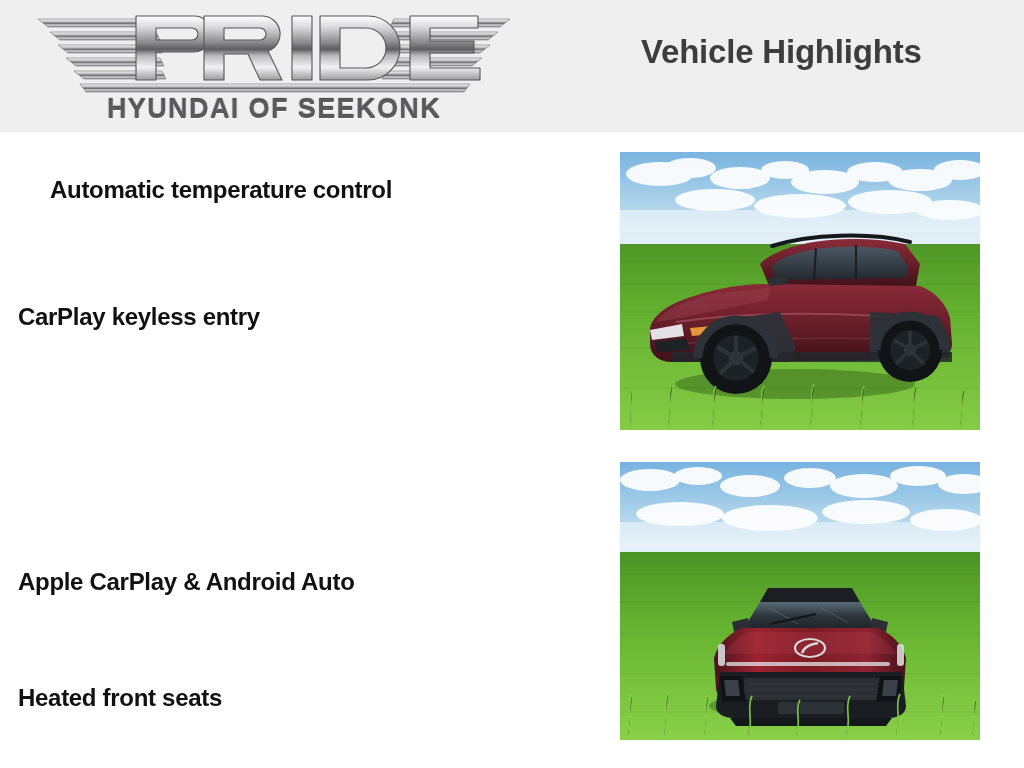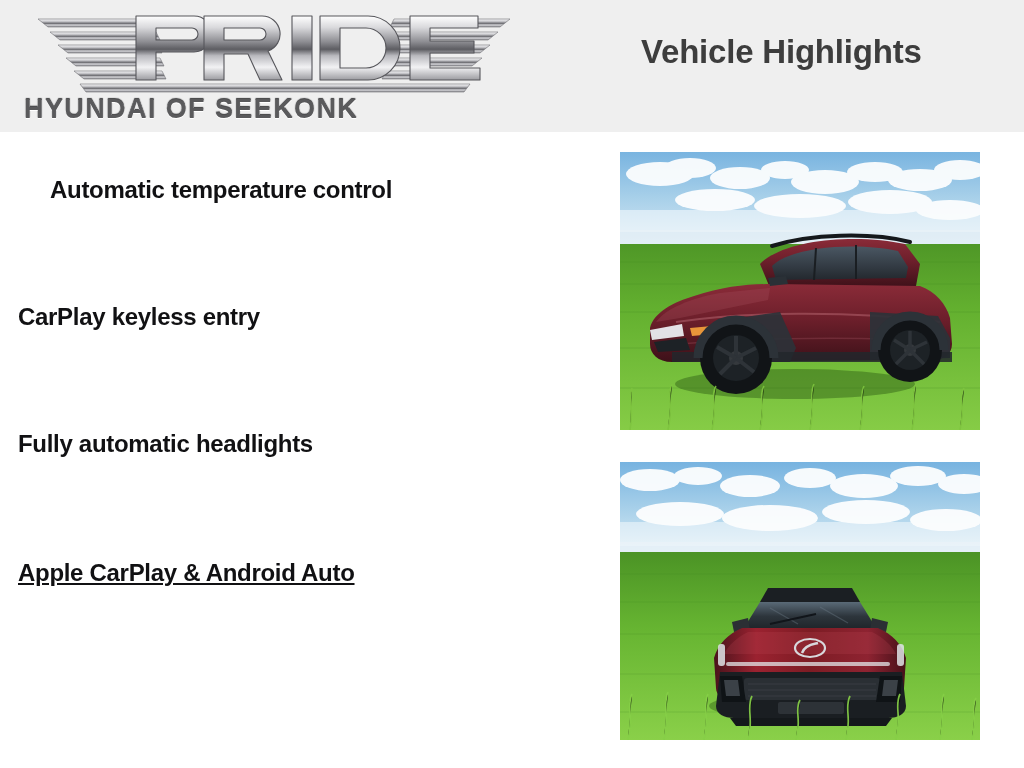--- a/index.html
+++ b/index.html
@@ -18,20 +18,21 @@
     display:flex; align-items:center;
   }
   .logo-block {
     position:absolute; left:24px; top:8px; width:500px; height:118px;
   }
   .logo-wordmark {
     position:absolute; left:0; top:0; width:500px; height:88px;
   }
   .logo-sub {
     position:absolute; left:0; top:86px; width:500px;
+    text-align:center;
     font-size:27px; font-weight:bold; letter-spacing:1.4px;
     color:#5a5a5c;
     font-family:"Liberation Sans", sans-serif;
     text-shadow:0 1px 0 #fff, 0 -1px 1px #3c3c3e;
   }
   .header-title {
     position:absolute; left:621px; top:33px;
     font-size:33px; font-weight:bold; color:#3d3d3d;
     letter-spacing:-0.2px;
     font-family:"Liberation Sans", sans-serif;
@@ -44,21 +45,21 @@
   }
   .feature-item {
     position:absolute; left:0;
     font-size:24px; font-weight:bold; color:#111113;
     letter-spacing:-0.3px; white-space:nowrap;
     font-family:"Liberation Sans", sans-serif;
   }
   .feature-item.f0 { top:44px;margin-left:32px; }
   .feature-item.f1 { top:171px; }
   .feature-item.f2 { top:298px; }
-  .feature-item.f3 { top:427px;text-decoration:underline; }
+  .feature-item.f3 { top:436px; }
   .feature-item.f4 { top:552px; }
 
   
   .photo {
     position:absolute; left:620px; width:360px; height:278px;
     overflow:hidden; background:#bcd9ee;
   }
   .photo-1 { top:152px; }
   .photo-2 { top:462px; }
   .photo svg { display:block; width:360px; height:278px; }
@@ -130,22 +131,22 @@
       </div>
       <div class="logo-sub">HYUNDAI OF SEEKONK</div>
     </div>
 
     <div class="header-title">Vehicle Highlights</div>
   </div>
 
   <div class="features">
     <div class="feature-item f0">Automatic temperature control</div>
     <div class="feature-item f1">CarPlay keyless entry</div>
-    <div class="feature-item f2">Fully automatic headlights</div>
     <div class="feature-item f3">Apple CarPlay &amp; Android Auto</div>
+    <div class="feature-item f4">Heated front seats</div>
   </div>
 
   <div class="photo photo-1">
     <svg viewBox="0 0 360 278" aria-hidden="true">
       <defs>
         <linearGradient id="sky1" x1="0" y1="0" x2="0" y2="1">
           <stop offset="0%" stop-color="#79b4e0"></stop>
           <stop offset="45%" stop-color="#a6cfe9"></stop>
           <stop offset="100%" stop-color="#dcecf5"></stop>
         </linearGradient>

